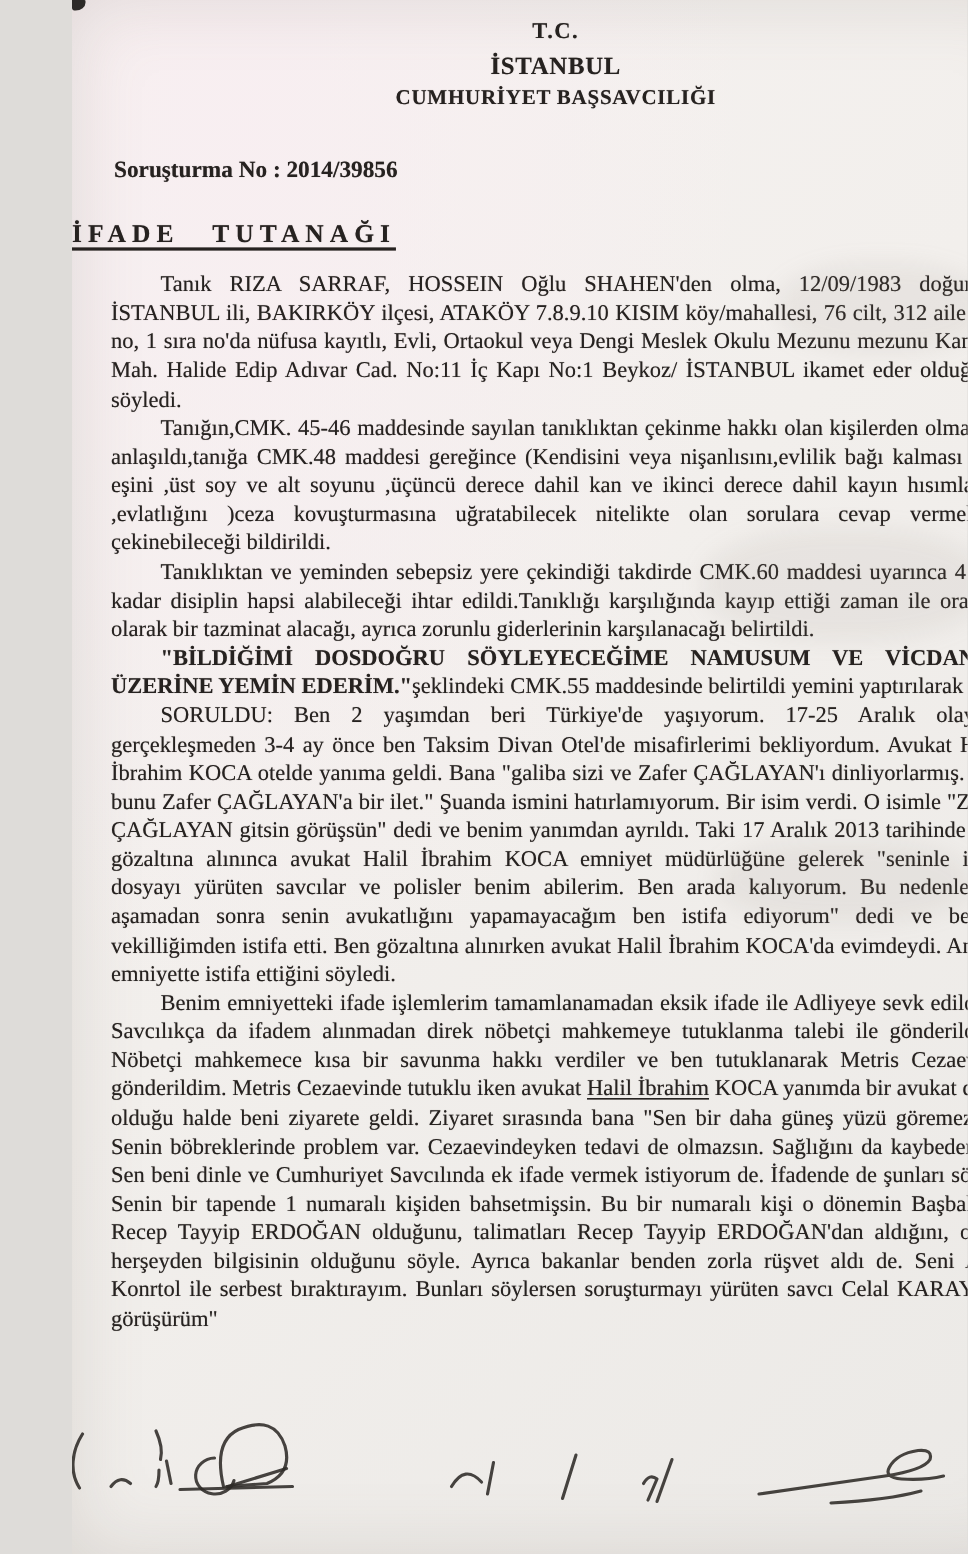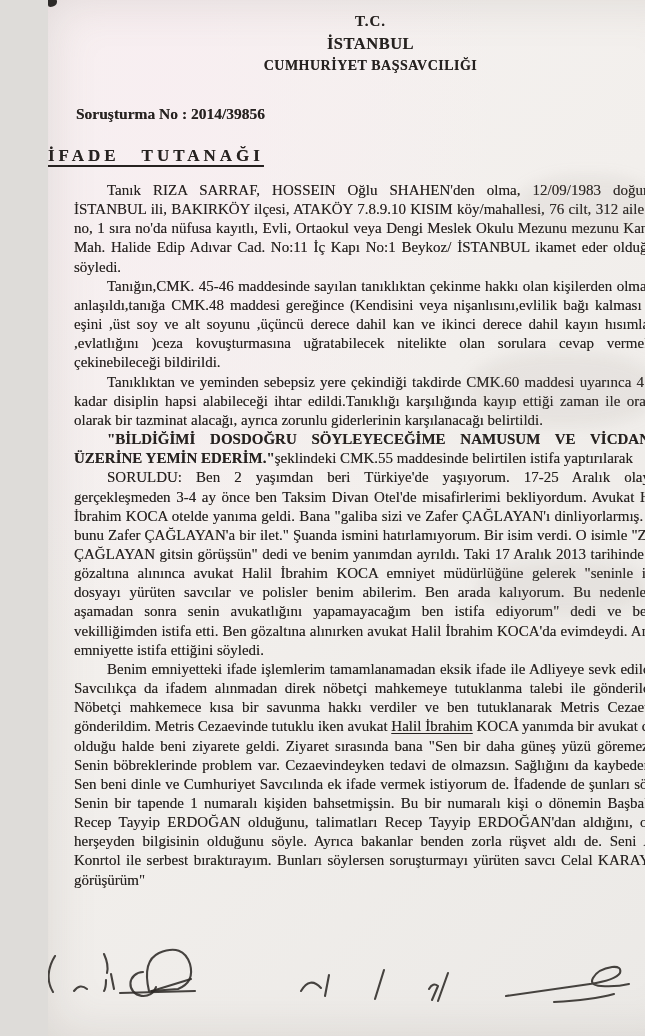--- a/index.html
+++ b/index.html
@@ -61,21 +61,21 @@
   <div class="case-no">Soruşturma No : 2014/39856</div>
 
   <div class="title-wrap">
     <span class="title">İFADE TUTANAĞI</span>
   </div>
 
   <div class="body-text">
     <p>Tanık RIZA SARRAF, HOSSEIN Oğlu SHAHEN'den olma, 12/09/1983 doğumlu, İSTANBUL ili, BAKIRKÖY ilçesi, ATAKÖY 7.8.9.10 KISIM köy/mahallesi, 76 cilt, 312 aile sıra no, 1 sıra no'da nüfusa kayıtlı, Evli, Ortaokul veya Dengi Meslek Okulu Mezunu mezunu Kanlıca Mah. Halide Edip Adıvar Cad. No:11 İç Kapı No:1 Beykoz/ İSTANBUL ikamet eder olduğunu söyledi.</p>
     <p>Tanığın,CMK. 45-46 maddesinde sayılan tanıklıktan çekinme hakkı olan kişilerden olmadığı anlaşıldı,tanığa CMK.48 maddesi gereğince (Kendisini veya nişanlısını,evlilik bağı kalması bile eşini ,üst soy ve alt soyunu ,üçüncü derece dahil kan ve ikinci derece dahil kayın hısımlarını ,evlatlığını )ceza kovuşturmasına uğratabilecek nitelikte olan sorulara cevap vermekten çekinebileceği bildirildi.</p>
     <p>Tanıklıktan ve yeminden sebepsiz yere çekindiği takdirde CMK.60 maddesi uyarınca 4 aya kadar disiplin hapsi alabileceği ihtar edildi.Tanıklığı karşılığında kayıp ettiği zaman ile orantılı olarak bir tazminat alacağı, ayrıca zorunlu giderlerinin karşılanacağı belirtildi.</p>
-    <p><span class="bold">"BİLDİĞİMİ DOSDOĞRU SÖYLEYECEĞİME NAMUSUM VE VİCDANIM ÜZERİNE YEMİN EDERİM."</span><span>şeklindeki CMK.55 maddesinde belirtilen istifa yaptırılarak</span></p>
+    <p><span class="bold">"BİLDİĞİMİ DOSDOĞRU SÖYLEYECEĞİME NAMUSUM VE VİCDANIM ÜZERİNE YEMİN EDERİM."</span><span>şeklindeki CMK.55 maddesinde belirtildi yemini yaptırılarak</span></p>
     <p>SORULDU: Ben 2 yaşımdan beri Türkiye'de yaşıyorum. 17-25 Aralık olayları gerçekleşmeden 3-4 ay önce ben Taksim Divan Otel'de misafirlerimi bekliyordum. Avukat Halil İbrahim KOCA otelde yanıma geldi. Bana "galiba sizi ve Zafer ÇAĞLAYAN'ı dinliyorlarmış. Sen bunu Zafer ÇAĞLAYAN'a bir ilet." Şuanda ismini hatırlamıyorum. Bir isim verdi. O isimle "Zafer ÇAĞLAYAN gitsin görüşsün" dedi ve benim yanımdan ayrıldı. Taki 17 Aralık 2013 tarihinde ben gözaltına alınınca avukat Halil İbrahim KOCA emniyet müdürlüğüne gelerek "seninle ilgili dosyayı yürüten savcılar ve polisler benim abilerim. Ben arada kalıyorum. Bu nedenle bu aşamadan sonra senin avukatlığını yapamayacağım ben istifa ediyorum" dedi ve benim vekilliğimden istifa etti. Ben gözaltına alınırken avukat Halil İbrahim KOCA'da evimdeydi. Ancak emniyette istifa ettiğini söyledi.</p>
     <p><span>Benim emniyetteki ifade işlemlerim tamamlanamadan eksik ifade ile Adliyeye sevk edildim. Savcılıkça da ifadem alınmadan direk nöbetçi mahkemeye tutuklanma talebi ile gönderildim. Nöbetçi mahkemece kısa bir savunma hakkı verdiler ve ben tutuklanarak Metris Cezaevine gönderildim. Metris Cezaevinde tutuklu iken avukat </span><span class="u">Halil İbrahim</span><span> KOCA yanımda bir avukat daha olduğu halde beni ziyarete geldi. Ziyaret sırasında bana "Sen bir daha güneş yüzü göremezsin. Senin böbreklerinde problem var. Cezaevindeyken tedavi de olmazsın. Sağlığını da kaybedersin. Sen beni dinle ve Cumhuriyet Savcılında ek ifade vermek istiyorum de. İfadende de şunları söyle: Senin bir tapende 1 numaralı kişiden bahsetmişsin. Bu bir numaralı kişi o dönemin Başbakanı Recep Tayyip ERDOĞAN olduğunu, talimatları Recep Tayyip ERDOĞAN'dan aldığını, onun herşeyden bilgisinin olduğunu söyle. Ayrıca bakanlar benden zorla rüşvet aldı de. Seni Adli Konrtol ile serbest bıraktırayım. Bunları söylersen soruşturmayı yürüten savcı Celal KARAYLA görüşürüm"</span></p>
   </div>
 
   <svg class="sig-svg" width="645" height="92" viewBox="0 0 645 92">
     <g>
       <path d="M7,12 C0,23 -2,37 5,48"></path>
       <path d="M26,47 q6,-8 13,-2"></path>
       <path d="M56,10 q5,11 3,19"></path>
       <path d="M58,36 q0,8 -2,11"></path>

